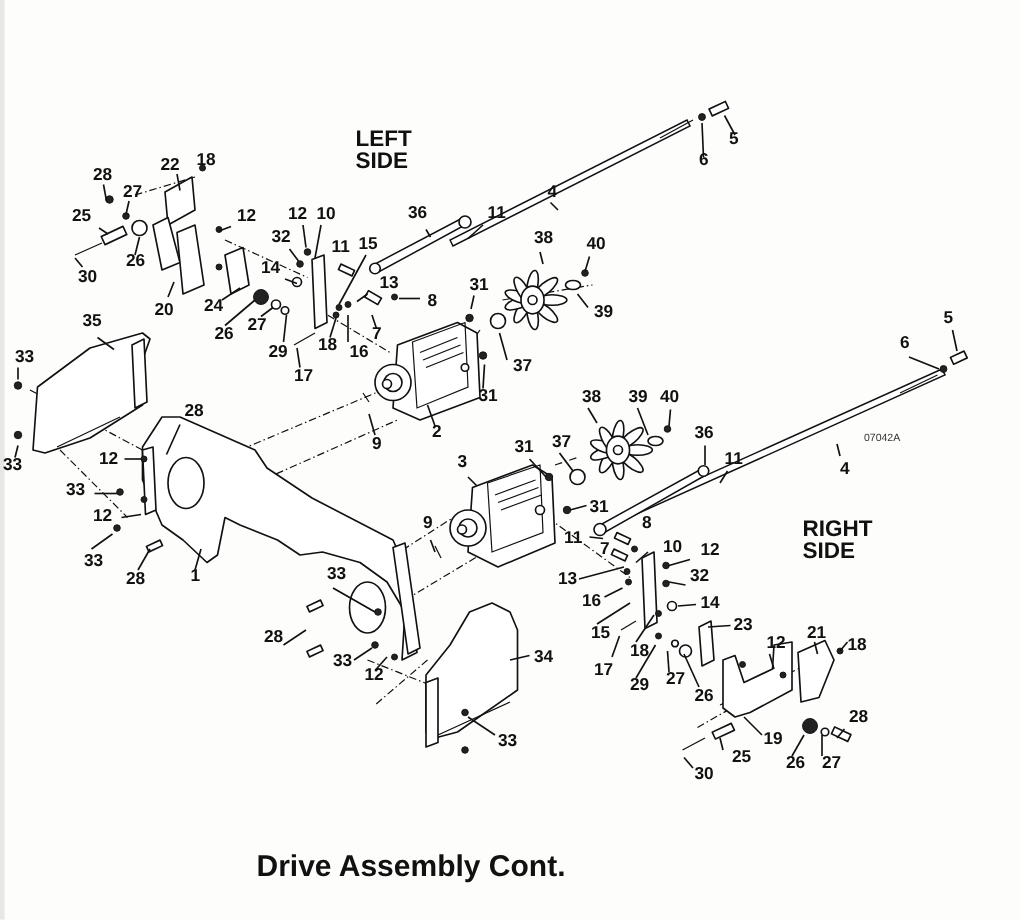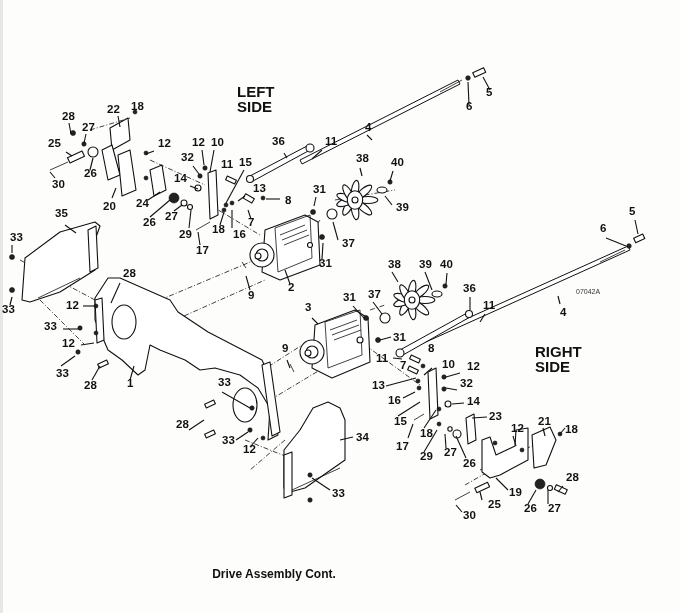--- a/index.html
+++ b/index.html
@@ -18,21 +18,21 @@
   .side-label { font-family: "Liberation Sans", sans-serif; font-weight: bold; font-size: 15px; fill: #111; }
   .code-label { font-family: "Liberation Sans", sans-serif; font-size: 7px; fill: #333; }
   .leader { stroke: #111; stroke-width: 1.1; fill: none; }
   .part { stroke: #111; stroke-width: 1.1; fill: #fff; stroke-linejoin: round; }
   .part-thin { stroke: #111; stroke-width: 0.8; fill: none; }
   .dash { stroke: #111; stroke-width: 0.8; fill: none; stroke-dasharray: 5 2 1 2; }
   .hw { fill: #222; stroke: #111; stroke-width: 0.6; }
   .rod { stroke: #111; stroke-width: 1; fill: #fff; }
   #caption {
     position: absolute; left: 0; width: 548px; top: 567px;
-    text-align: center; font-weight: bold; font-size: 12px; color: #111;
+    text-align: center; font-weight: bold; font-size: 20px; color: #111;
     font-family: "Liberation Sans", sans-serif;
   }
 </style>
 </head>
 <body>
 
 <div id="left-strip"></div>
 
 <svg id="diagram" width="680" height="613" viewBox="0 0 680 613">
 

